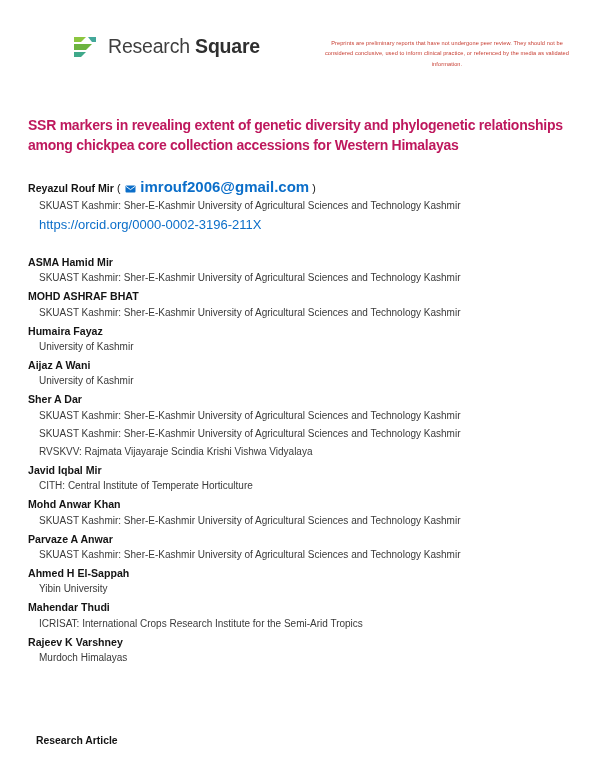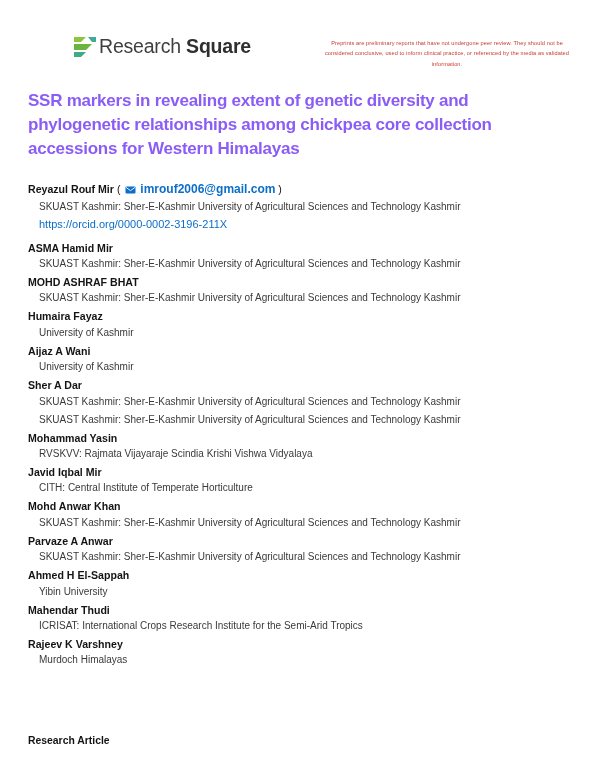--- a/index.html
+++ b/index.html
@@ -26,21 +26,21 @@
   
   .header-row {
     display: flex;
     align-items: flex-start;
     justify-content: space-between;
     height: 44px;
   }
   .brand {
     display: flex;
     align-items: center;
-    gap: 1px;
+    gap: 10px;
     padding-left: 44px;
   }
   .brand-mark {
     width: 26px;
     height: 24px;
     position: relative;
     flex: 0 0 auto;
   }
   .brand-mark svg { display: block; }
   .brand-text {
@@ -56,25 +56,25 @@
     text-align: center;
     font-size: 5.6px;
     line-height: 1.85;
     color: #c63b2f;
     padding-top: 4px;
     letter-spacing: 0.1px;
   }
 
   
   .title {
-    margin: 11px 0 0 0;
-    font-size: 17px;
+    margin: 38px 0 0 0;
+    font-size: 14px;
     line-height: 1.42;
     font-weight: bold;
-    color: #8b5cf6;
+    color: #be185d;
     letter-spacing: -0.25px;
   }
 
   
   .authors {
     margin-top: 19px;
   }
   .author {
     margin-bottom: 2px;
   }
@@ -95,43 +95,43 @@
     width: 11px;
     height: 8px;
     vertical-align: -1px;
     margin: 0 1px 0 2px;
   }
   .mail-icon svg { display: block; }
   .email-link {
     color: #0b6ec9;
     text-decoration: none;
     font-weight: bold;
-    font-size: 12px;
+    font-size: 15px;
   }
   .affil {
     font-size: 10px;
     color: #3a3a3a;
     line-height: 1.6;
     padding-left: 11px;
     margin-bottom: 1px;
   }
   .orcid {
-    font-size: 11px;
+    font-size: 13px;
     color: #0b6ec9;
     padding-left: 11px;
     line-height: 1.6;
-    margin-bottom: 6px;
+    margin-bottom: 18px;
     text-decoration: none;
     display: block;
   }
 
   
   .article-type {
     position: absolute;
-    left: 28px;
+    left: 36px;
     bottom: 30px;
     font-size: 10.4px;
     font-weight: bold;
     color: #141414;
   }
 </style>
 </head>
 <body>
 
 <div class="page">
@@ -199,21 +199,20 @@
     <div class="author">
       <div class="author-name">Sher A Dar</div>
       <div class="affil">SKUAST Kashmir: Sher-E-Kashmir University of Agricultural Sciences and Technology Kashmir</div>
     </div>
 
     <div class="author">
       <div class="affil">SKUAST Kashmir: Sher-E-Kashmir University of Agricultural Sciences and Technology Kashmir</div>
     </div>
 
     <div class="author">
-      <div class="author-name">Mohammad Yasin</div>
       <div class="affil">RVSKVV: Rajmata Vijayaraje Scindia Krishi Vishwa Vidyalaya</div>
     </div>
 
     <div class="author">
       <div class="author-name">Javid Iqbal Mir</div>
       <div class="affil">CITH: Central Institute of Temperate Horticulture</div>
     </div>
 
     <div class="author">
       <div class="author-name">Mohd Anwar Khan</div>

